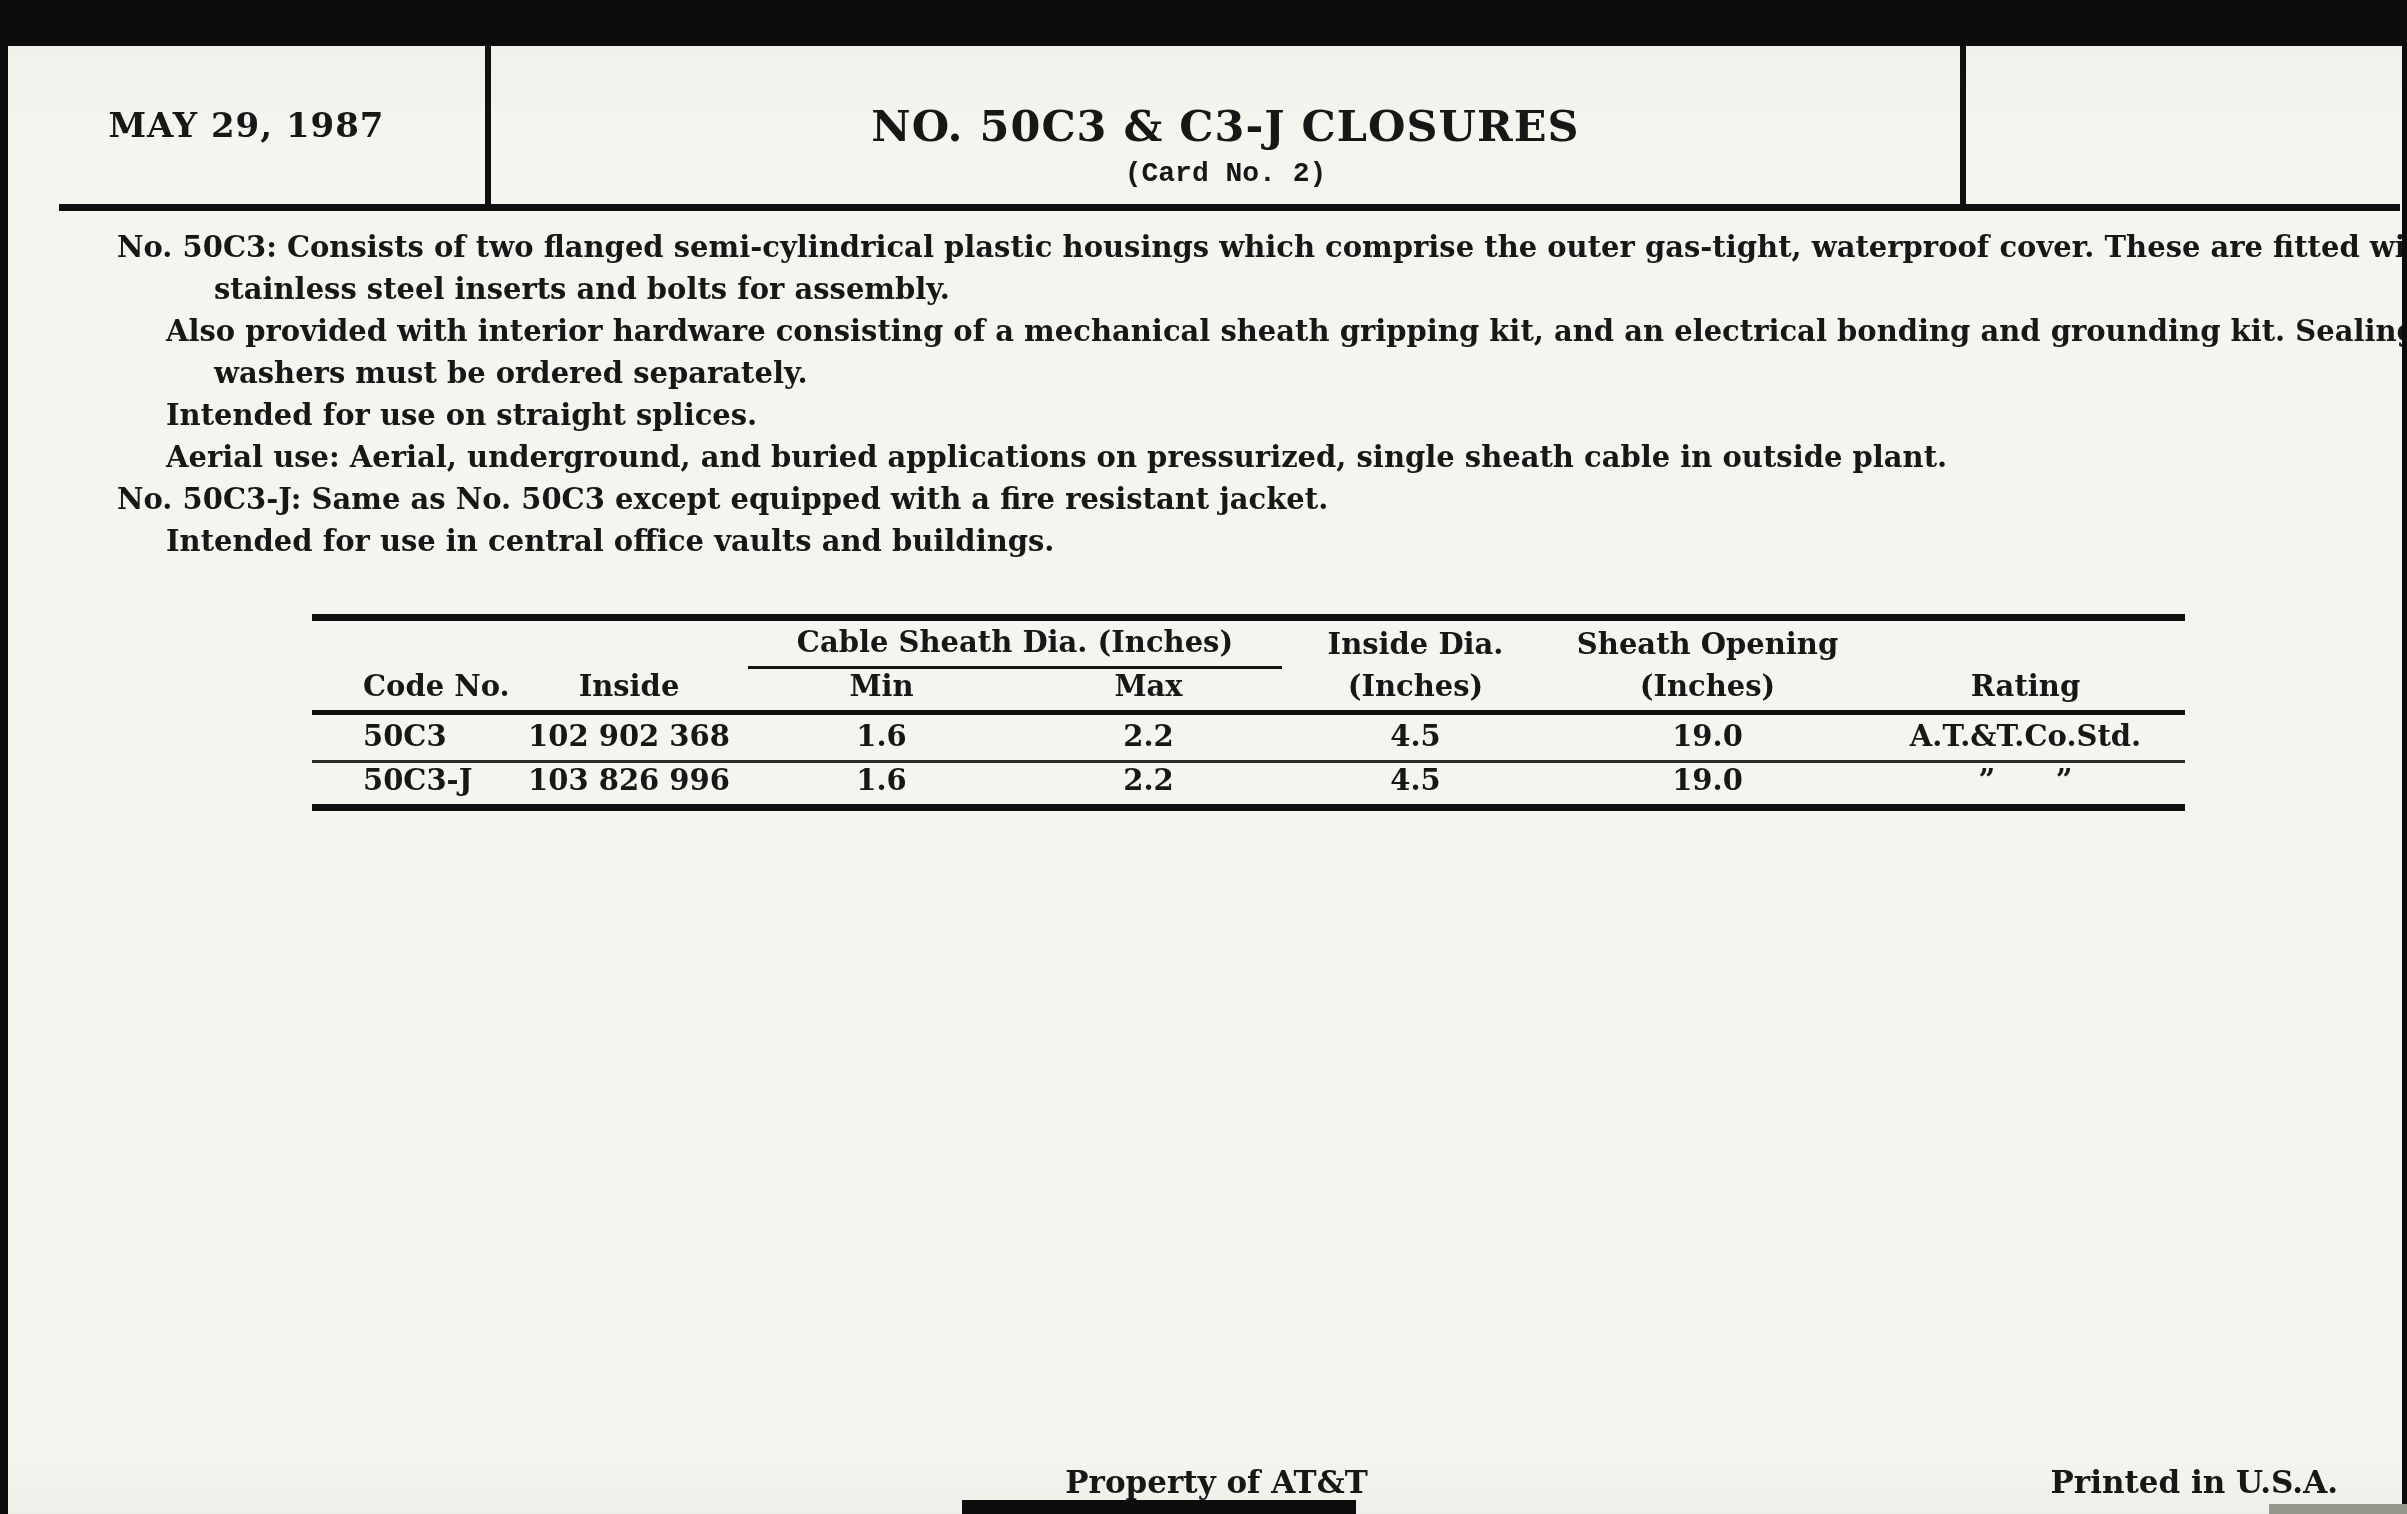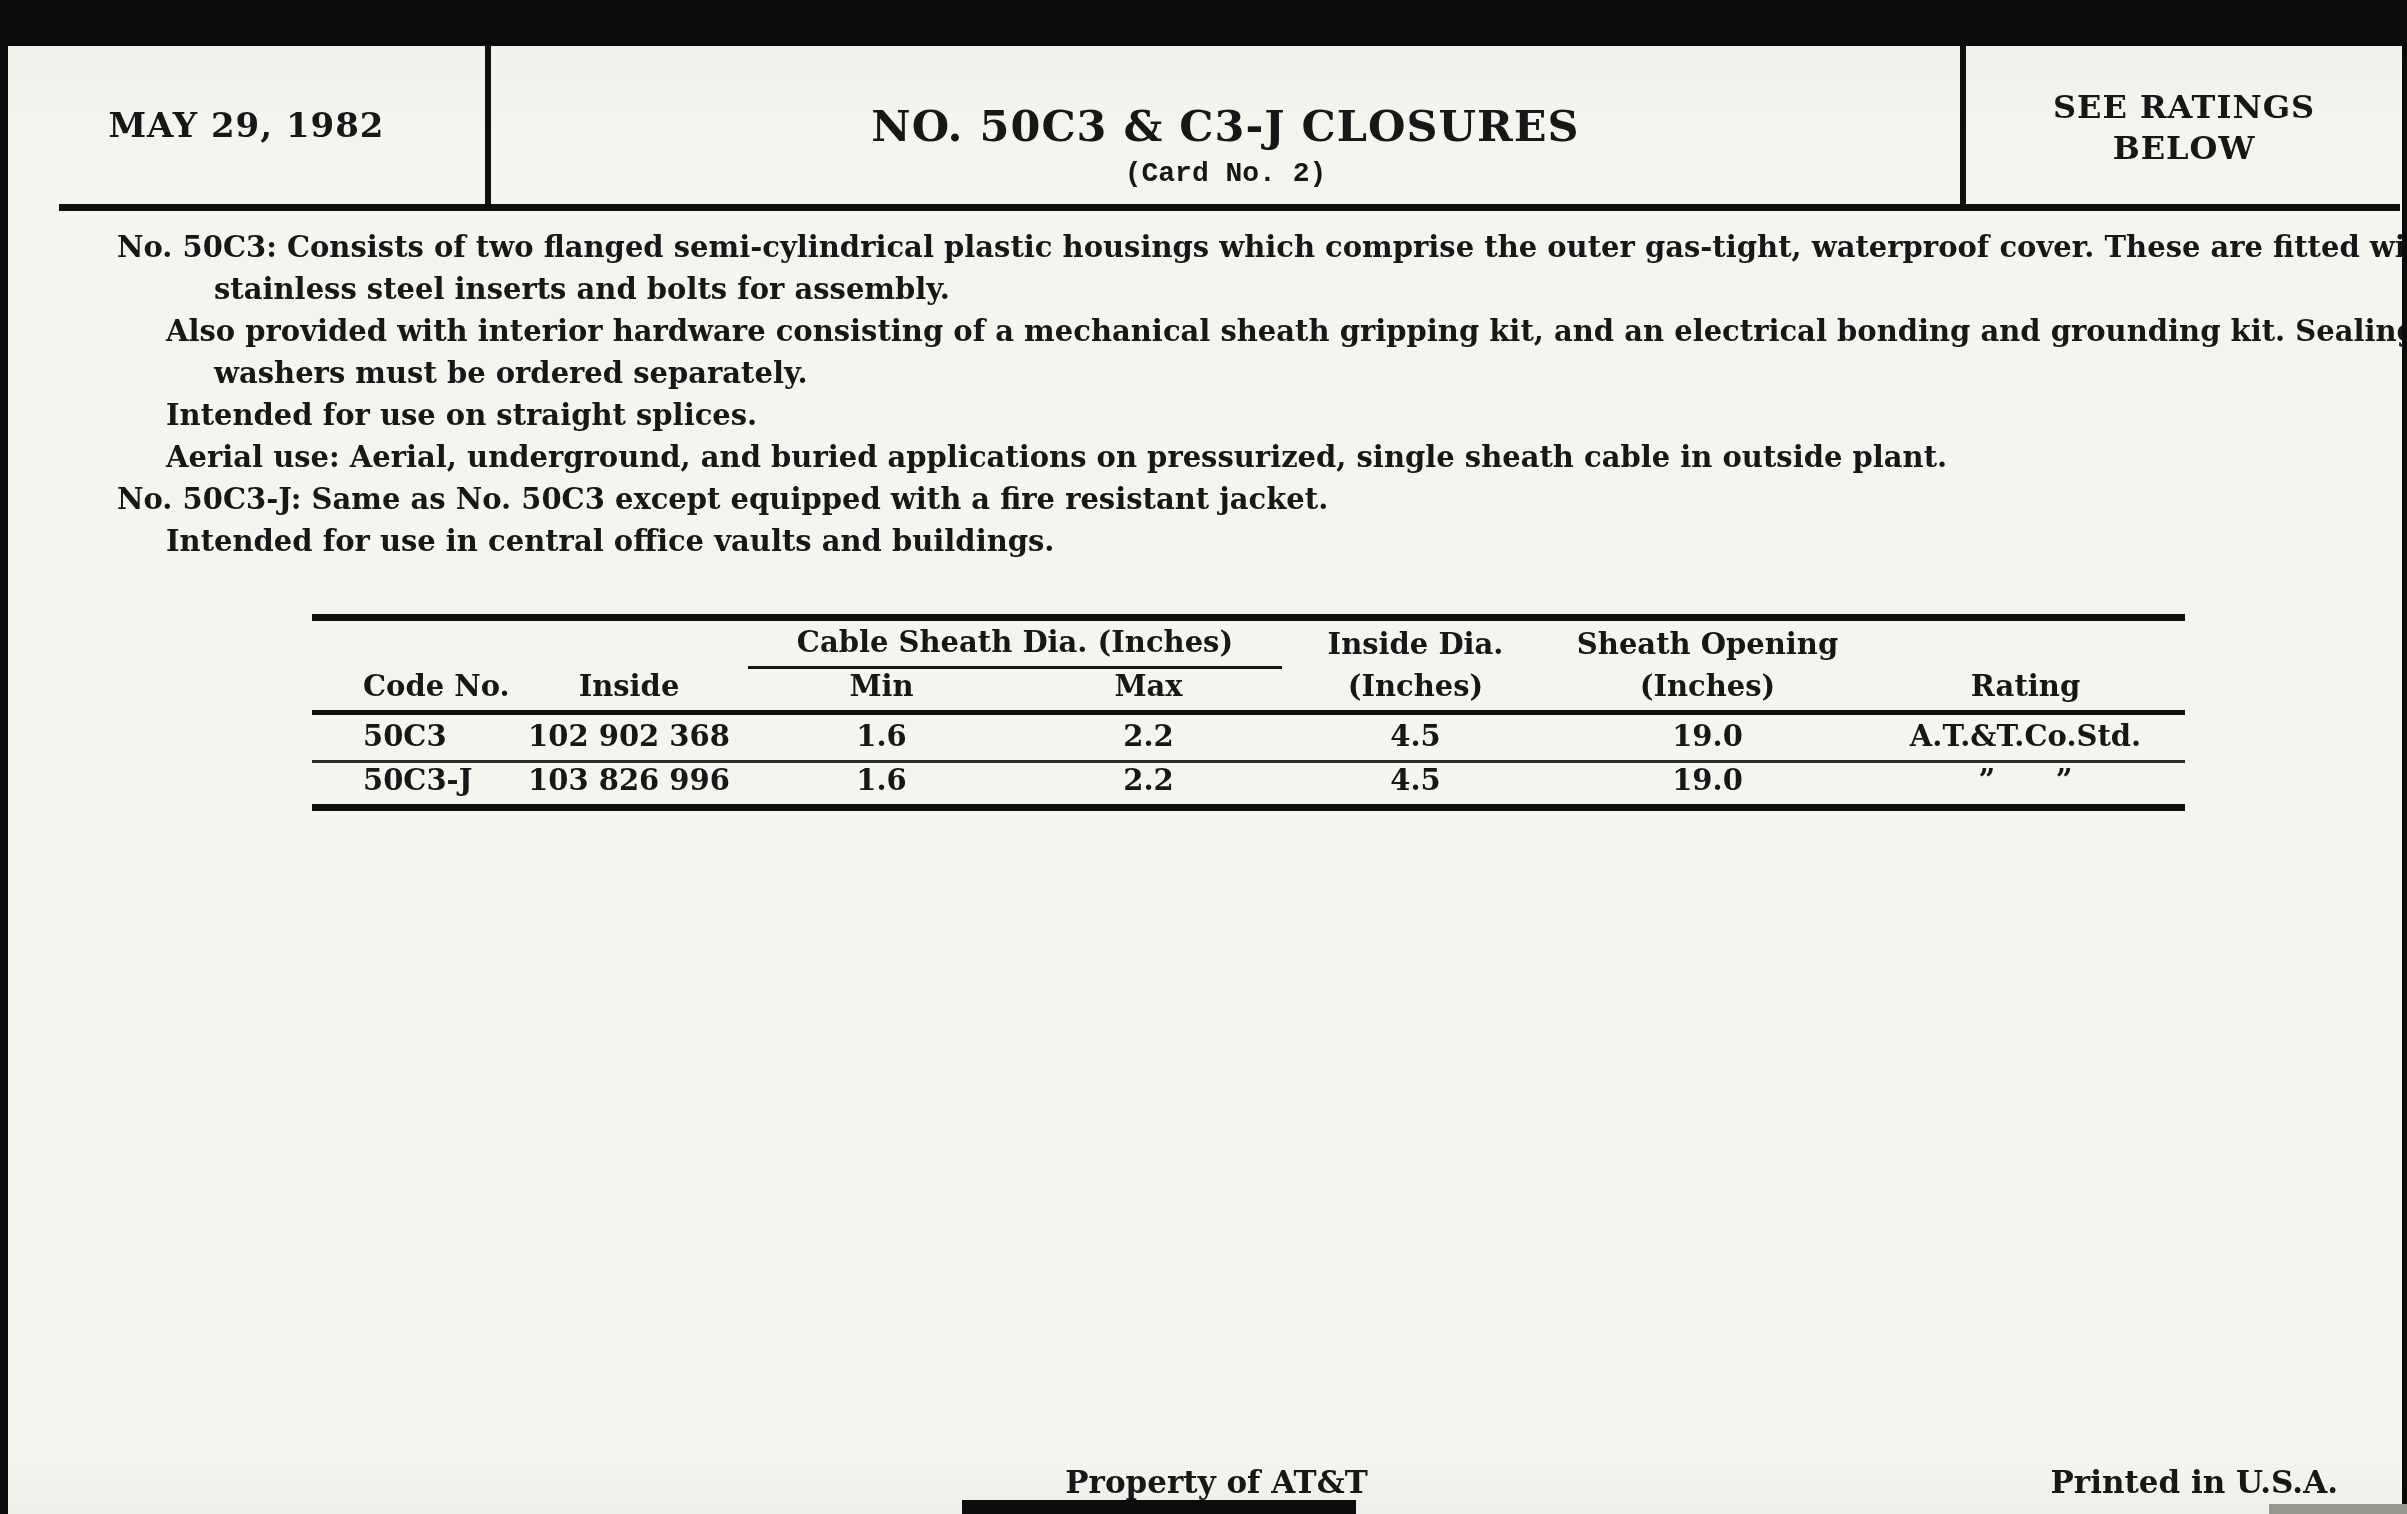--- a/index.html
+++ b/index.html
@@ -83,32 +83,28 @@
   .smudge-bottom { position: absolute; bottom: 0; left: 962px; width: 394px; height: 15px; background: #0c0c0c; }
   .smudge-corner { position: absolute; bottom: 0; right: 0; width: 139px; height: 11px; background: #98978f; }
 </style>
 </head>
 <body>
 
 <div class="paper">
 
   <header class="header">
     <div class="hcol-left">
-      <span class="date">MAY 29, 1982</span>
+      <span class="date">MAY 29, 1987</span>
     </div>
     <div class="vdiv vdiv-left"></div>
     <div class="hcol-center">
       <div class="title">NO. 50C3 &amp; C3-J CLOSURES</div>
       <div class="subtitle">(Card No. 2)</div>
     </div>
     <div class="vdiv vdiv-right"></div>
-    <div class="hcol-right">
-      <div class="ratings-line">SEE RATINGS</div>
-      <div class="ratings-line">BELOW</div>
-    </div>
     <div class="hrule"></div>
   </header>
 
   <section class="body-text">
     <div class="line i0">No. 50C3: Consists of two flanged semi-cylindrical plastic housings which comprise the outer gas-tight, waterproof cover. These are fitted with captive</div>
     <div class="line i2">stainless steel inserts and bolts for assembly.</div>
     <div class="line i1">Also provided with interior hardware consisting of a mechanical sheath gripping kit, and an electrical bonding and grounding kit. Sealing tape and</div>
     <div class="line i2">washers must be ordered separately.</div>
     <div class="line i1">Intended for use on straight splices.</div>
     <div class="line i1">Aerial use: Aerial, underground, and buried applications on pressurized, single sheath cable in outside plant.</div>

